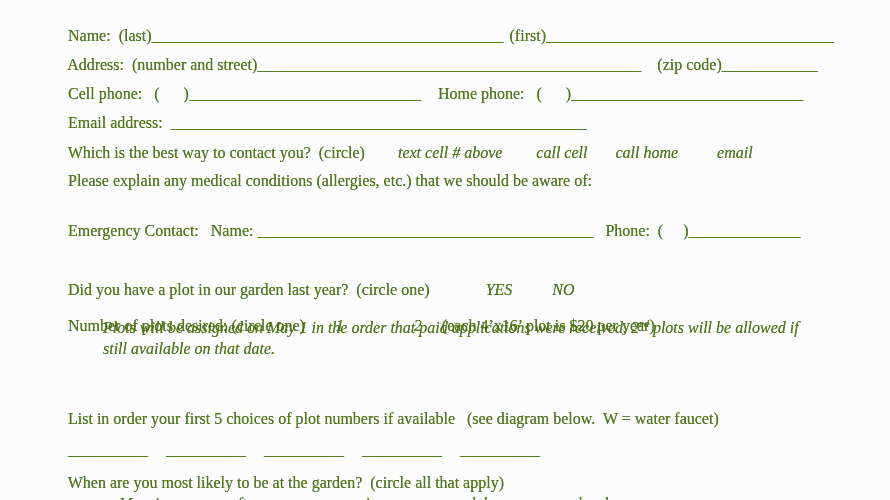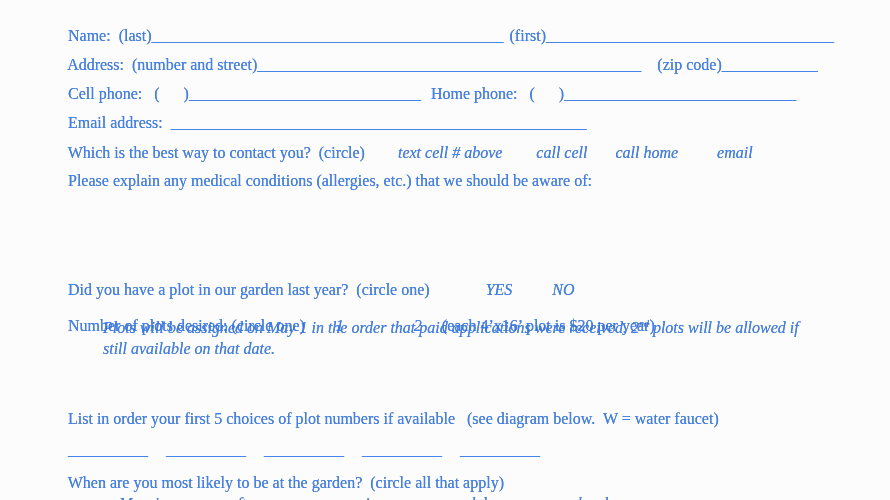--- a/index.html
+++ b/index.html
@@ -3,21 +3,21 @@
 <meta charset="utf-8">
 <style>
   html, body { margin: 0; padding: 0; }
   .page {
     position: relative;
     width: 890px;
     height: 500px;
     background: #fcfcfc;
     font-family: "Liberation Serif", "DejaVu Serif", serif;
     font-size: 16px;
-    color: #3b82f6;
+    color: #4d7c0f;
     overflow: hidden;
     text-shadow: 0 0 0.5px rgba(20,20,20,0.55);
   }
   .line {
     position: absolute;
     left: 52px;
     white-space: pre;
     line-height: 20px;
   }
   .indent { left: 103px; }
@@ -40,35 +40,38 @@
 
   <div class="line" style="top:6px">
     <span>Name:  (last)</span><span>____________________________________________</span><span style="margin-left:6px">(first)</span><span>____________________________________</span>
   </div>
 
   <div class="line" style="top:35px">
     <span>Address:  (number and street)</span><span>________________________________________________</span><span style="margin-left:16px">(zip code)</span><span>____________</span>
   </div>
 
   <div class="line" style="top:64px">
-    <span>Cell phone:   (      )</span><span>_____________________________</span><span style="margin-left:10px">Home phone:   (      )</span><span>_____________________________</span>
+    <span>Cell phone:   (      )</span><span>_____________________________</span><span style="margin-left:17px">Home phone:   (      )</span><span>_____________________________</span>
   </div>
 
   <div class="line" style="top:93px">
     <span>Email address:  </span><span>____________________________________________________</span>
   </div>
 
   <div class="line" style="top:123px">
     <span>Which is the best way to contact you?  (circle)</span><span class="opt it" style="margin-left:33px">text cell # above</span><span class="opt it" style="margin-left:34px">call cell</span><span class="opt it" style="margin-left:28px">call home</span><span class="opt it" style="margin-left:39px">email</span>
   </div>
 
   <div class="line" style="top:151px">
     <span>Please explain any medical conditions (allergies, etc.) that we should be aware of:</span>
   </div>
 
+  <div class="line" style="top:201px">
+    <span>Emergency Contact:   Name: </span><span>__________________________________________</span><span style="margin-left:12px">Phone:  (     )</span><span>______________</span>
+  </div>
 
   <div class="line" style="top:260px">
     <span>Did you have a plot in our garden last year?  (circle one)</span><span class="opt it" style="margin-left:56px">YES</span><span class="opt it" style="margin-left:40px">NO</span>
   </div>
 
   <div class="line" style="top:296px">
     <span>Number of plots desired: (circle one)</span><span class="opt it" style="margin-left:31px">1</span><span class="opt it" style="margin-left:70px">2</span><span style="margin-left:20px">(each 4’x16’ plot is $20 per year)</span>
   </div>
 
   <div class="line indent note it" style="top:318px">

